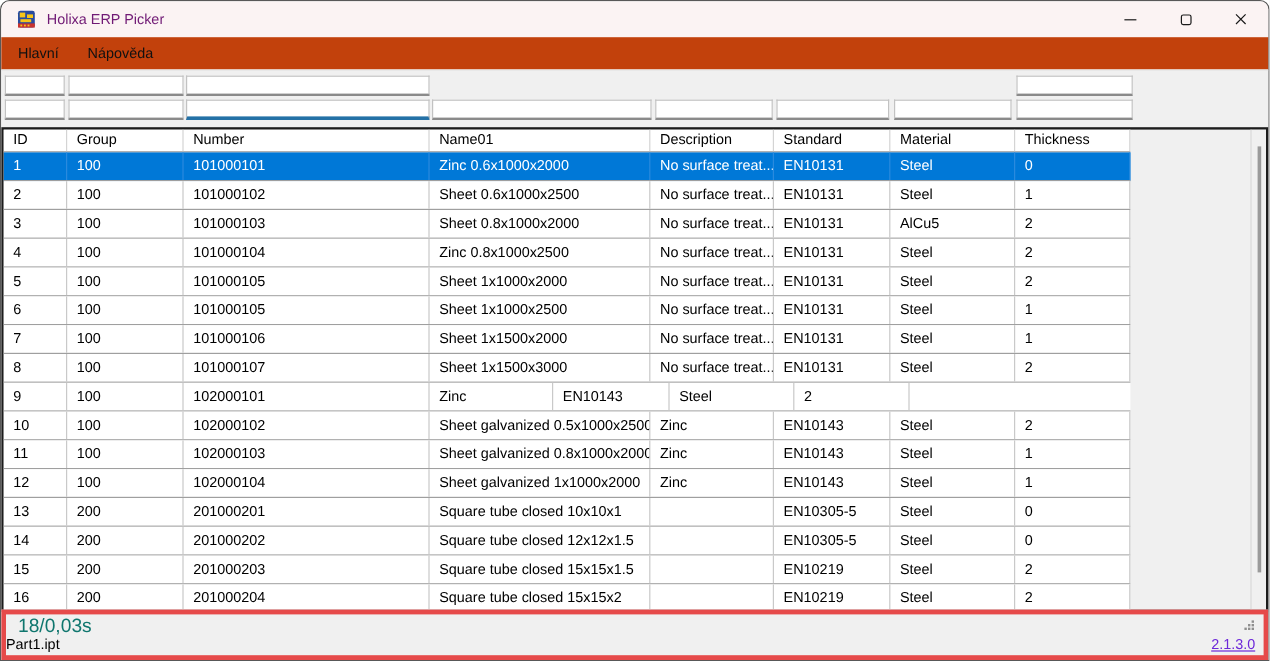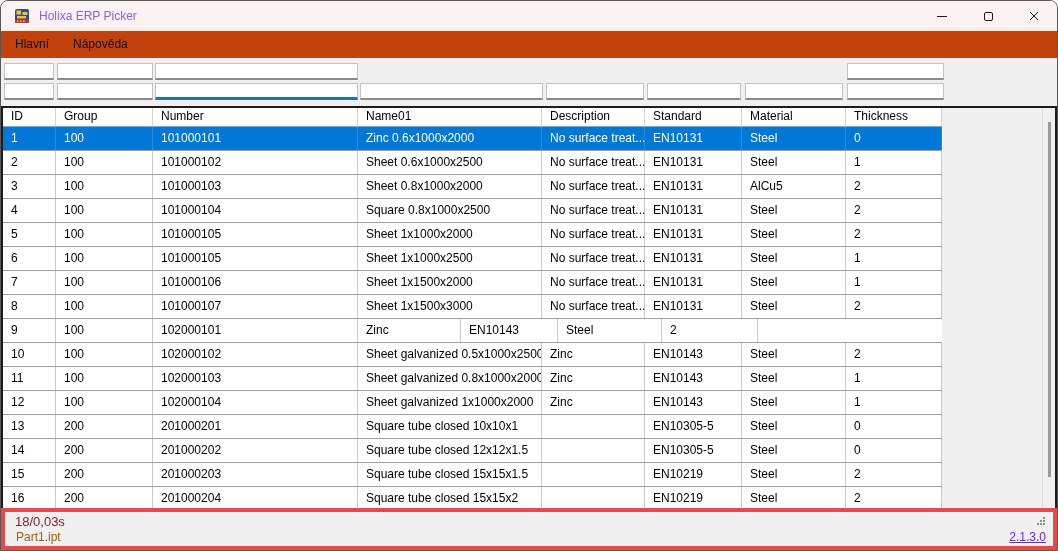--- a/index.html
+++ b/index.html
@@ -5,21 +5,21 @@
   * { margin:0; padding:0; box-sizing:border-box; }
   body { background:#ffffff; font-family:"Liberation Sans", sans-serif; }
   .window {
     position:relative; width:1058px; height:551px;
     border:1px solid #585858; border-radius:8px 8px 0 0;
     overflow:hidden; background:#ffffff;
   }
   
   .titlebar { position:absolute; left:0; top:0; right:0; height:30px; background:#fbf3f3; display:flex; align-items:center; }
   .app-icon { margin-left:13px; width:16px; height:16px; display:inline-block; }
-  .title-text { margin-left:9px; font-size:12px; color:#8b5cf6; }
+  .title-text { margin-left:9px; font-size:12px; color:#701a75; }
   .win-controls { position:absolute; right:0; top:0; height:30px; display:flex; }
   .win-btn { width:46px; height:30px; display:flex; align-items:center; justify-content:center; background:transparent; border:none; cursor:default; }
   .min-glyph { width:10px; height:1px; background:#1a1a1a; display:block; }
   .max-glyph { width:9px; height:9px; border:1px solid #1a1a1a; border-radius:2px; display:block; }
   
   .menubar { position:absolute; left:0; top:30px; right:0; height:27px; background:#c2410c; display:flex; align-items:center; }
   .menu-item { font-size:12px; color:#111; padding:0 10px; margin-left:4px; line-height:27px; }
   
   .filter-panel { position:absolute; left:0; top:57px; right:0; height:48px; background:#f0f0f0; border-top:1px solid #e6e6e6; }
   .fbox { position:absolute; height:17px; background:#fff; border:1px solid #c2c2c2; border-bottom:2px solid #8a8a8a; font-family:"Liberation Sans",sans-serif; font-size:12px; padding:0 4px; outline:none; }
@@ -36,22 +36,22 @@
   .grid-row { display:flex; height:24px; background:#ffffff; border-bottom:1px solid #9f9f9f; width:939px; }
   .grid-row.selected { background:#0078d7; }
   .grid-row.selected .cell { color:#ffffff; border-right-color:#2a8ade; }
   .cell { font-size:12px; color:#000; line-height:22px; padding-left:8px; border-right:1px solid #c9c9c9; overflow:hidden; white-space:nowrap; }
   .c0{width:53px}.c1{width:97px}.c2{width:205px}.c3{width:184px}.c4{width:103px}.c5{width:97px}.c6{width:104px}.c7{width:96px}
   
   .vscroll { position:absolute; top:0; right:0; bottom:0; width:13px; background:#f0f0f0; border-left:1px solid #dadada; }
   .vthumb { position:absolute; left:5px; top:14px; width:3px; height:355px; background:#9a9a9a; }
   
   .statusbar { position:absolute; left:0; right:0; bottom:0; height:42px; background:#f0f0f0; border:4px solid #e64a4a; z-index:5; }
-  .status-line1 { position:absolute; left:10px; top:2px; font-size:13px; color:#7f1d1d; }
-  .status-line2 { position:absolute; left:11px; bottom:2px; font-size:12px; color:#a16207; }
+  .status-line1 { position:absolute; left:10px; top:2px; font-size:16px; color:#0f766e; }
+  .status-line2 { position:absolute; left:0; bottom:2px; font-size:12px; color:#000000; }
   .status-version { position:absolute; right:7px; bottom:2px; font-size:12px; color:#6d28d9;text-decoration:underline; }
   .grip { position:absolute; right:14px; top:11px; width:2px; height:2px; background:#8f8f8f;
           box-shadow:3px 0 0 #8f8f8f, 6px 0 0 #8f8f8f, 6px -3px 0 #8f8f8f, 3px -3px 0 #8f8f8f, 6px -6px 0 #8f8f8f; }
 </style>
 </head>
 <body>
 
 <div class="window">
 
   <div class="titlebar">
@@ -145,21 +145,21 @@
           <div class="cell c3">Sheet 0.8x1000x2000</div>
           <div class="cell c4">No surface treat...</div>
           <div class="cell c5">EN10131</div>
           <div class="cell c6">AlCu5</div>
           <div class="cell c7">2</div>
         </div>
         <div class="grid-row">
           <div class="cell c0">4</div>
           <div class="cell c1">100</div>
           <div class="cell c2">101000104</div>
-          <div class="cell c3">Square 0.8x1000x2500</div>
+          <div class="cell c3">Zinc 0.8x1000x2500</div>
           <div class="cell c4">No surface treat...</div>
           <div class="cell c5">EN10131</div>
           <div class="cell c6">Steel</div>
           <div class="cell c7">2</div>
         </div>
         <div class="grid-row">
           <div class="cell c0">5</div>
           <div class="cell c1">100</div>
           <div class="cell c2">101000105</div>
           <div class="cell c3">Sheet 1x1000x2000</div>

